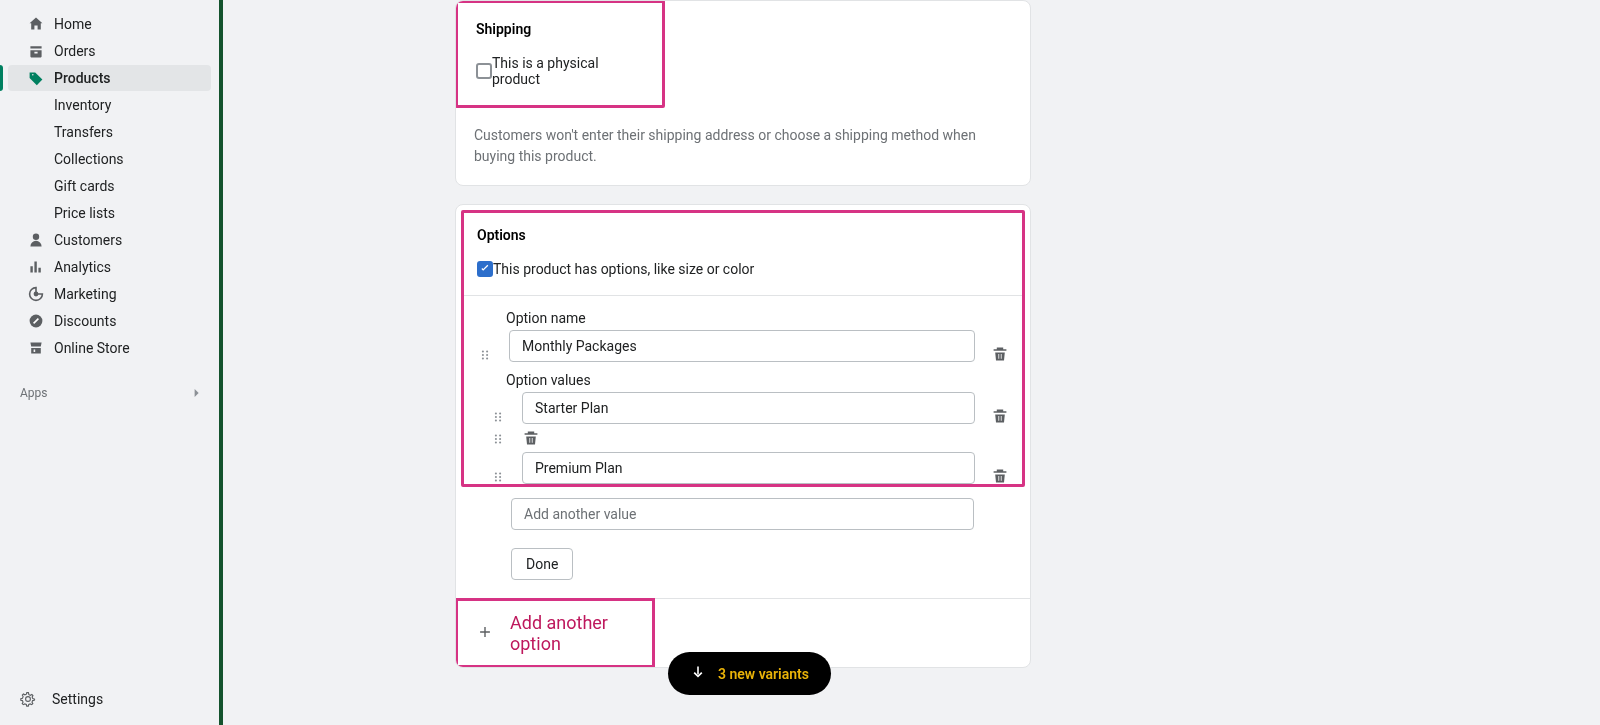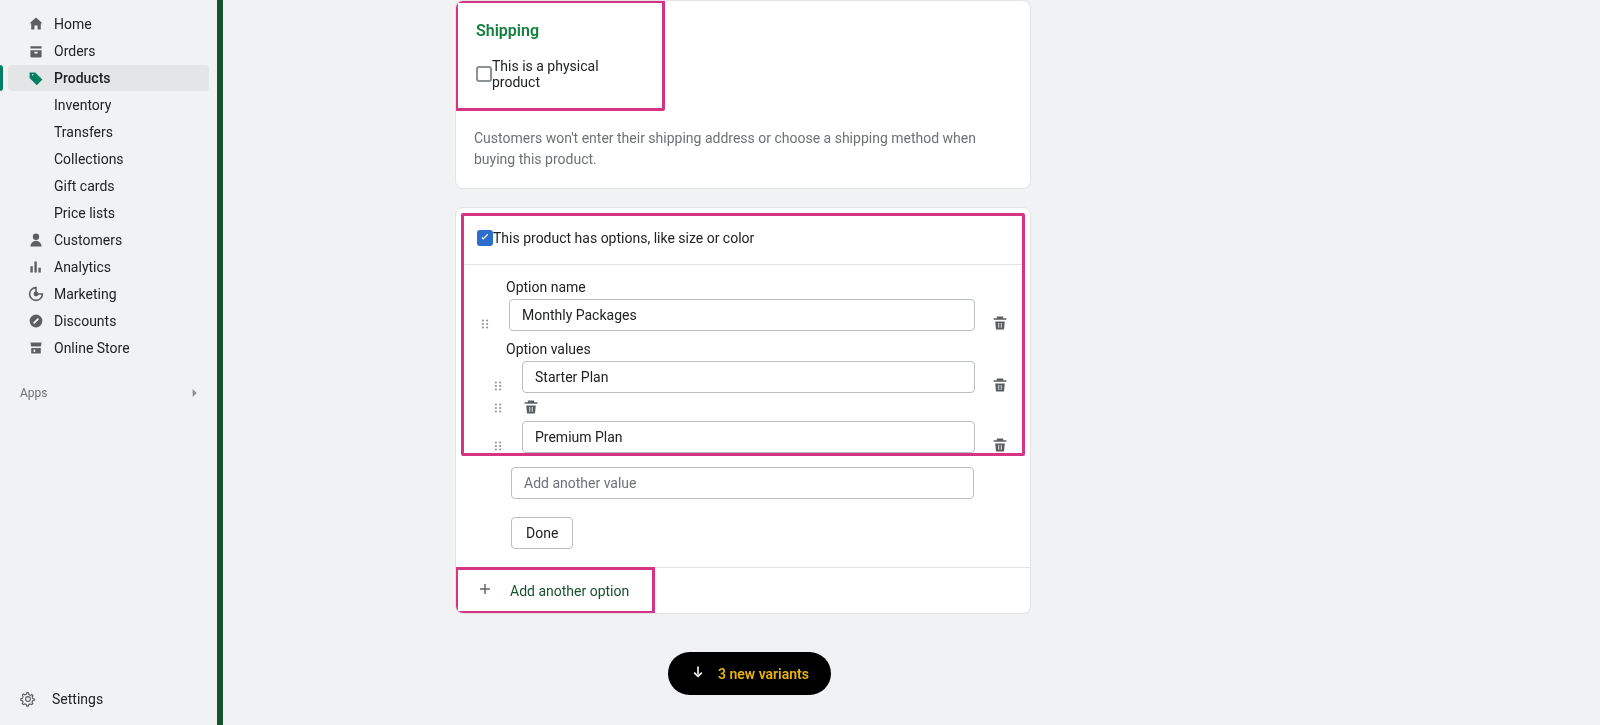--- a/index.html
+++ b/index.html
@@ -15,21 +15,21 @@
     overflow: hidden;
     position: relative;
   }
   .sidebar {
     position: absolute;
     left: 0;
     top: 0;
     width: 223px;
     height: 725px;
     background: #f1f2f4;
-    border-right: 6px solid #14532d;
+    border-right: 4px solid #14532d;
     padding-top: 10px;
   }
   .nav-item {
     display: flex;
     align-items: center;
     padding: 5px 14px 5px 20px;
     font-size: 14px;
     color: #202223;
     cursor: pointer;
     gap: 10px;
@@ -107,23 +107,23 @@
     background: #fff;
     border: 1px solid #e1e3e5;
     border-radius: 8px;
     margin-bottom: 18px;
     overflow: hidden;
   }
   .card-section {
     padding: 18px;
   }
   .card-title {
-    font-size: 16px;
+    font-size: 14px;
     font-weight: 600;
-    color: #15803d;
+    color: #000000;
     margin-bottom: 18px;
   }
   .checkbox-row {
     display: flex;
     align-items: center;
     gap: 0;
   }
   .checkbox {
     width: 16px;
     height: 16px;
@@ -221,22 +221,22 @@
     gap: 18px;
     padding: 11px 20px;
     border: 3px solid #d63384;
     margin: -1px 0 -1px -1px;
     width: 200px;
   }
   .plus-icon {
     color: #5c5f62;
   }
   .add-option-text {
-    font-size: 14px;
-    color: #14532d;
+    font-size: 18px;
+    color: #be185d;
   }
   .variants-pill {
     position: absolute;
     left: 668px;
     top: 652px;
     background: #000;
     color: #eab308;
     border-radius: 30px;
     padding: 12px 22px;
     display: flex;
@@ -358,20 +358,21 @@
         </div>
       </div>
     </div>
     <div class="card-section">
       <div class="helper-text">Customers won't enter their shipping address or choose a shipping method when buying this product.</div>
     </div>
   </div>
 
   <div class="card">
     <div class="highlight-pink options-highlight">
+      <div class="card-title">Options</div>
       <div class="checkbox-row" style="margin-bottom:18px">
         <span class="checkbox checked">
           <svg viewBox="0 0 20 20" width="12" height="12">
               <path d="M7 13l-3-3 1.5-1.5L7 10l7-7L15.5 4.5 7 13z"></path>
             </svg>
         </span>
         <span class="checkbox-label">This product has options, like size or color</span>
       </div>
 
       <div class="option-body" style="margin:0 -13px;padding:14px 13px 0 13px">

